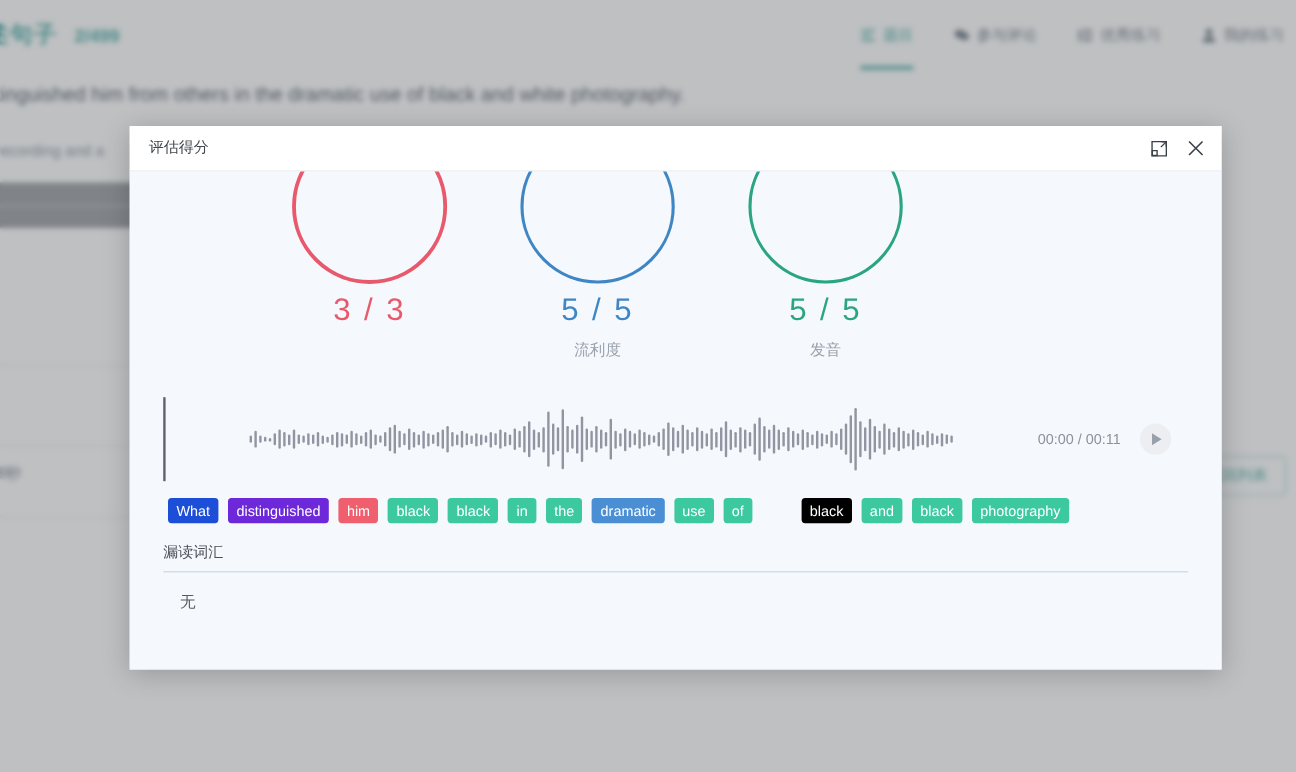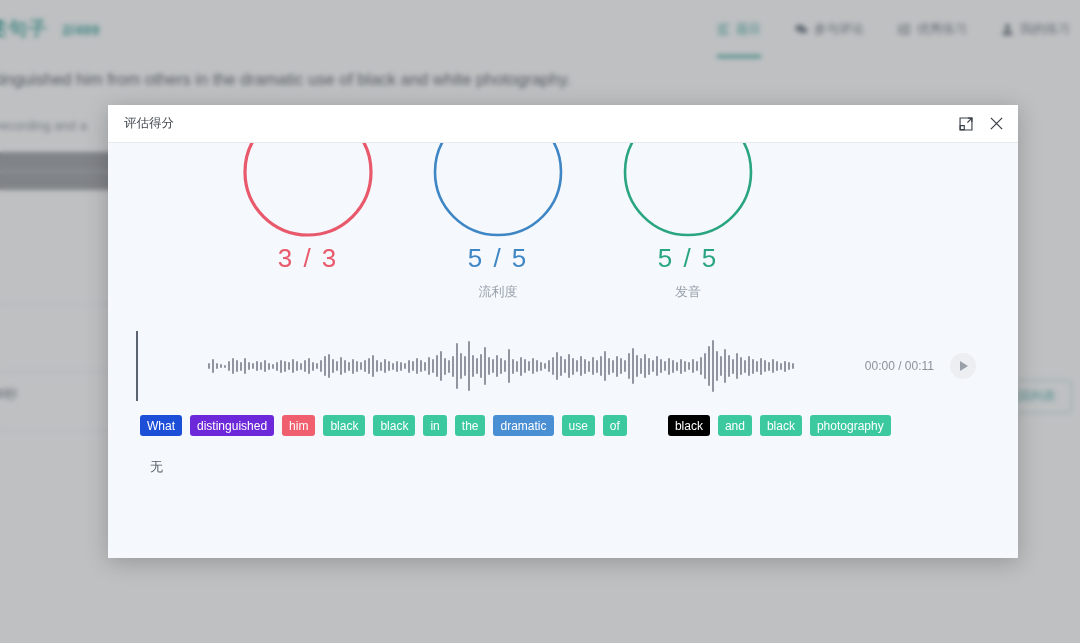--- a/index.html
+++ b/index.html
@@ -496,18 +496,21 @@
             <span class="token" style="background: rgb(60, 201, 160);">use</span>
             <span class="token" style="background: rgb(60, 201, 160);">of</span>
             <span class="token" style="background: #000000; margin-left: 33px;">black</span>
             <span class="token" style="background: rgb(60, 201, 160); text-align: right;">and</span>
             <span class="token" style="background: rgb(60, 201, 160);">black</span>
             <span class="token" style="background: rgb(60, 201, 160);">photography</span>
           </div>
       </div>
 
       <div class="section">
+        <div class="section-head">
+          <span class="section-title">漏读词汇</span>
+        </div>
         <div class="section-body">无</div>
       </div>
 
     </div>
   </div>
 </div>
 
 </body></html>

